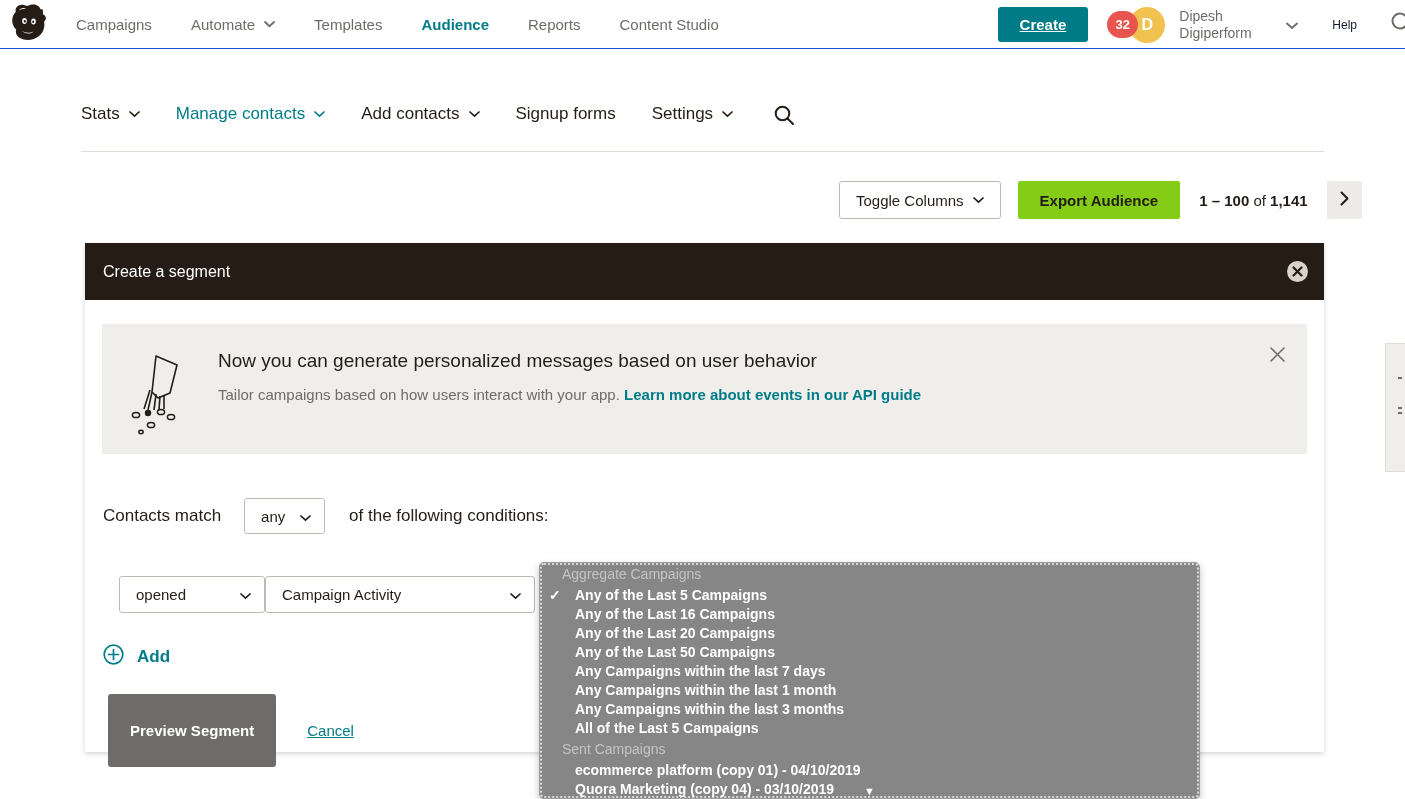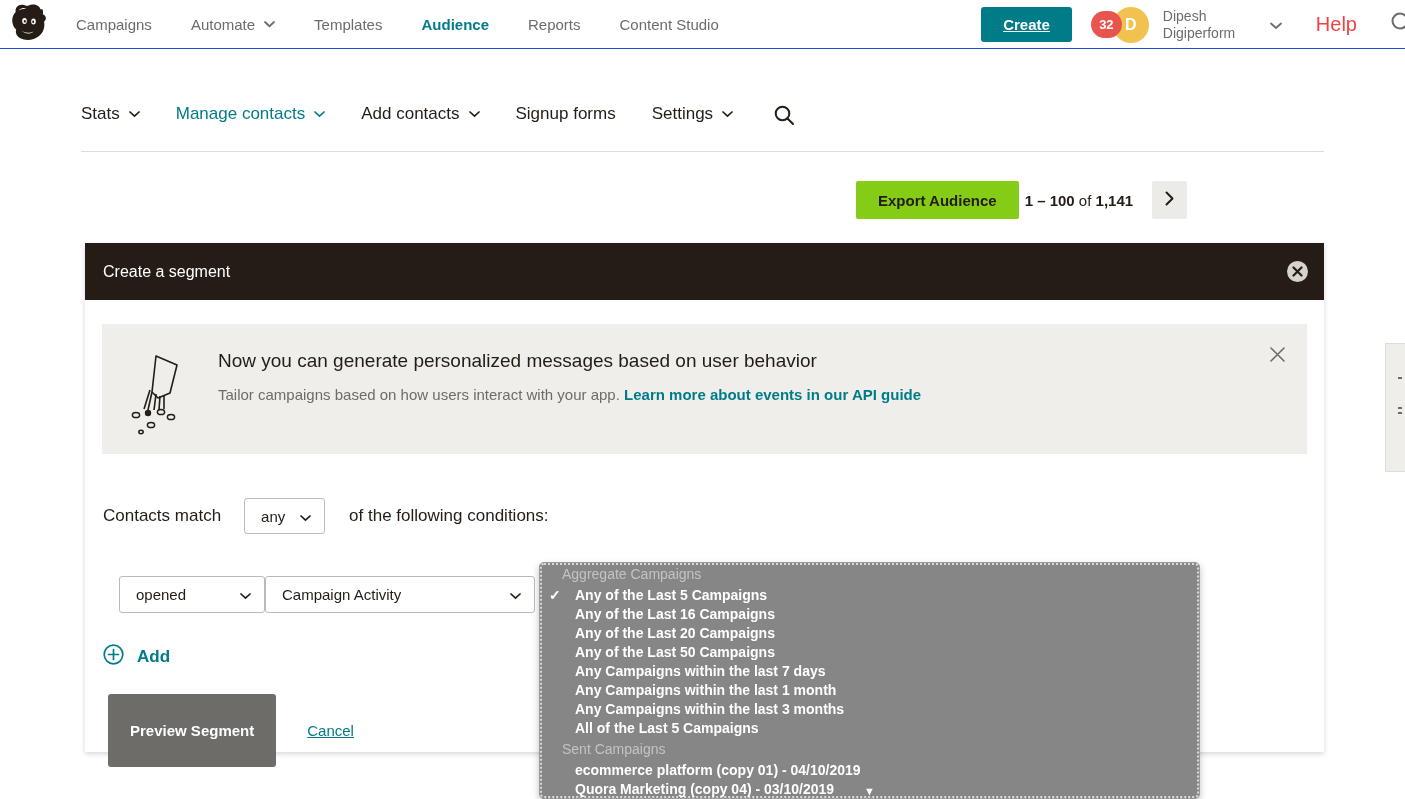--- a/index.html
+++ b/index.html
@@ -45,21 +45,21 @@
   .badge {
     position:absolute; left:0; top:4px; width:31px; height:27px; border-radius:14px;
     background:#e8554e; color:#fff; font-size:13px; font-weight:bold;
     display:flex; align-items:center; justify-content:center; z-index:2;
   }
   .user-name {
     font-size:14px; color:#6d6c69; line-height:17px; margin-left:14px;
     max-width:92px;
   }
   .user-caret { margin-left:15px; }
-  .help-link { font-size:20px; color:#ef4444; margin-left:34px; cursor:pointer; }
+  .help-link { font-size:12px; color:#0f172a; margin-left:34px; cursor:pointer; }
   .search-top { margin-left:32px; margin-right:-8px; }
 
   
   .subnav {
     position:absolute; left:81px; top:104px; width:1243px; height:48px;
     border-bottom:1px solid #e0ddd7; display:flex; align-items:flex-start;
   }
   .subnav-item {
     font-size:17px; color:#241c15; margin-right:36px; display:flex;
     align-items:center; cursor:pointer; white-space:nowrap; padding-bottom:14px;
@@ -72,21 +72,21 @@
   .toggle-columns {
     height:38px; background:#fff; border:1px solid #bdbab4; border-radius:3px;
     font-size:15px; color:#241c15; padding:0 16px; display:flex; align-items:center;
     cursor:pointer; font-family:"Liberation Sans", sans-serif;
   }
   .export-btn {
     height:38px; background:#84cc16; border:none; border-radius:2px;
     font-size:15px; font-weight:bold; color:#241c15; padding:0 22px;
     margin-left:17px; cursor:pointer; font-family:"Liberation Sans", sans-serif;
   }
-  .pager-text { font-size:15px; color:#241c15; margin-left:6px; white-space:nowrap; }
+  .pager-text { font-size:15px; color:#241c15; margin-left:19px; white-space:nowrap; }
   .pager-text b { font-weight:bold; }
   .pager-next {
     width:35px; height:38px; background:#ecebe8; margin-left:19px; border:none;
     display:flex; align-items:center; justify-content:center; cursor:pointer; border-radius:2px;
   }
 
   
   .panel {
     position:absolute; left:85px; top:243px; width:1239px; height:509px;
     background:#fff; box-shadow:0 2px 5px rgba(0,0,0,0.16);
@@ -285,20 +285,28 @@
   </div>
   <div class="subnav-search">
     <svg width="22" height="22" viewBox="0 0 22 22">
         <circle cx="9.5" cy="9.5" r="6.8" stroke="#241c15" stroke-width="2" fill="none"></circle>
         <path d="M14.5 14.5L20 20" stroke="#241c15" stroke-width="2" stroke-linecap="round"></path>
       </svg>
   </div>
 </div>
 
 <div class="toolbar">
+  <button class="toggle-columns">
+    <span>Toggle Columns</span>
+    <span class="caret">
+      <svg width="11" height="7" viewBox="0 0 11 7">
+          <path d="M1 1l4.5 4.2L10 1" stroke="#241c15" stroke-width="1.7" fill="none" stroke-linecap="round"></path>
+        </svg>
+    </span>
+  </button>
   <button class="export-btn">Export Audience</button>
   <div class="pager-text">
     <b>1 – 100</b>
     <span>of</span>
     <b>1,141</b>
   </div>
   <button class="pager-next">
     <span>
       <svg width="11" height="15" viewBox="0 0 11 15">
           <path d="M2.5 1.5L8.5 7.5l-6 6" stroke="#241c15" stroke-width="2" fill="none" stroke-linecap="round" stroke-linejoin="round"></path>

